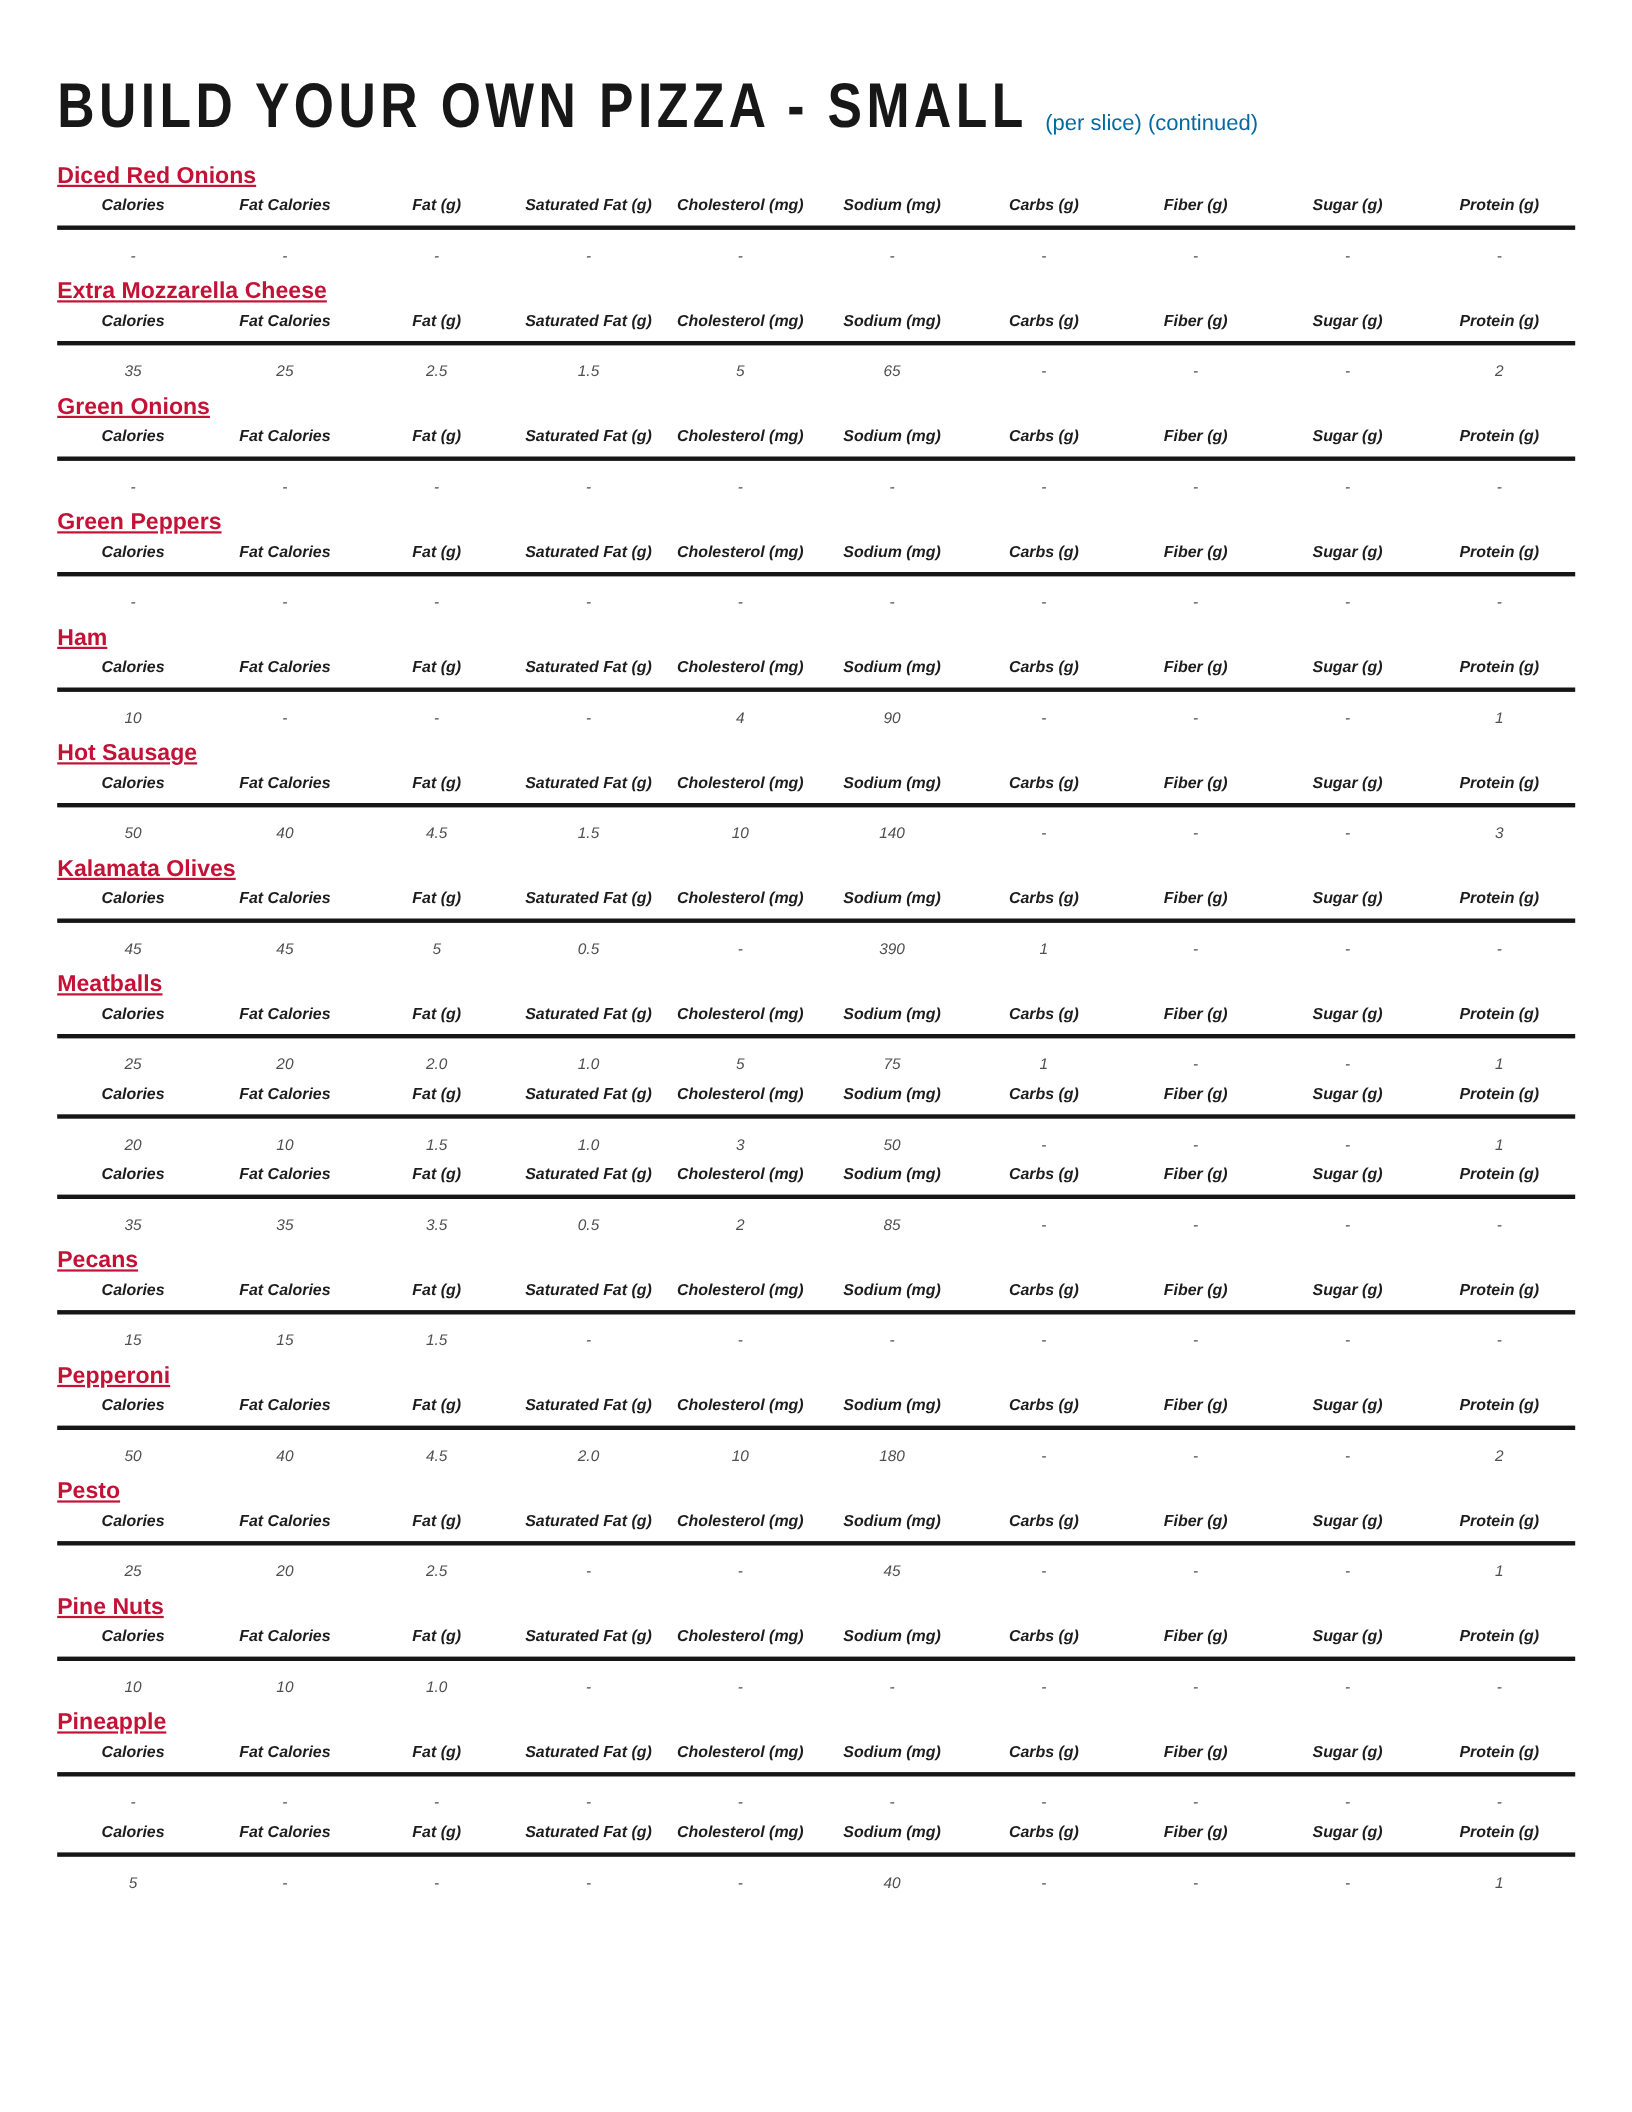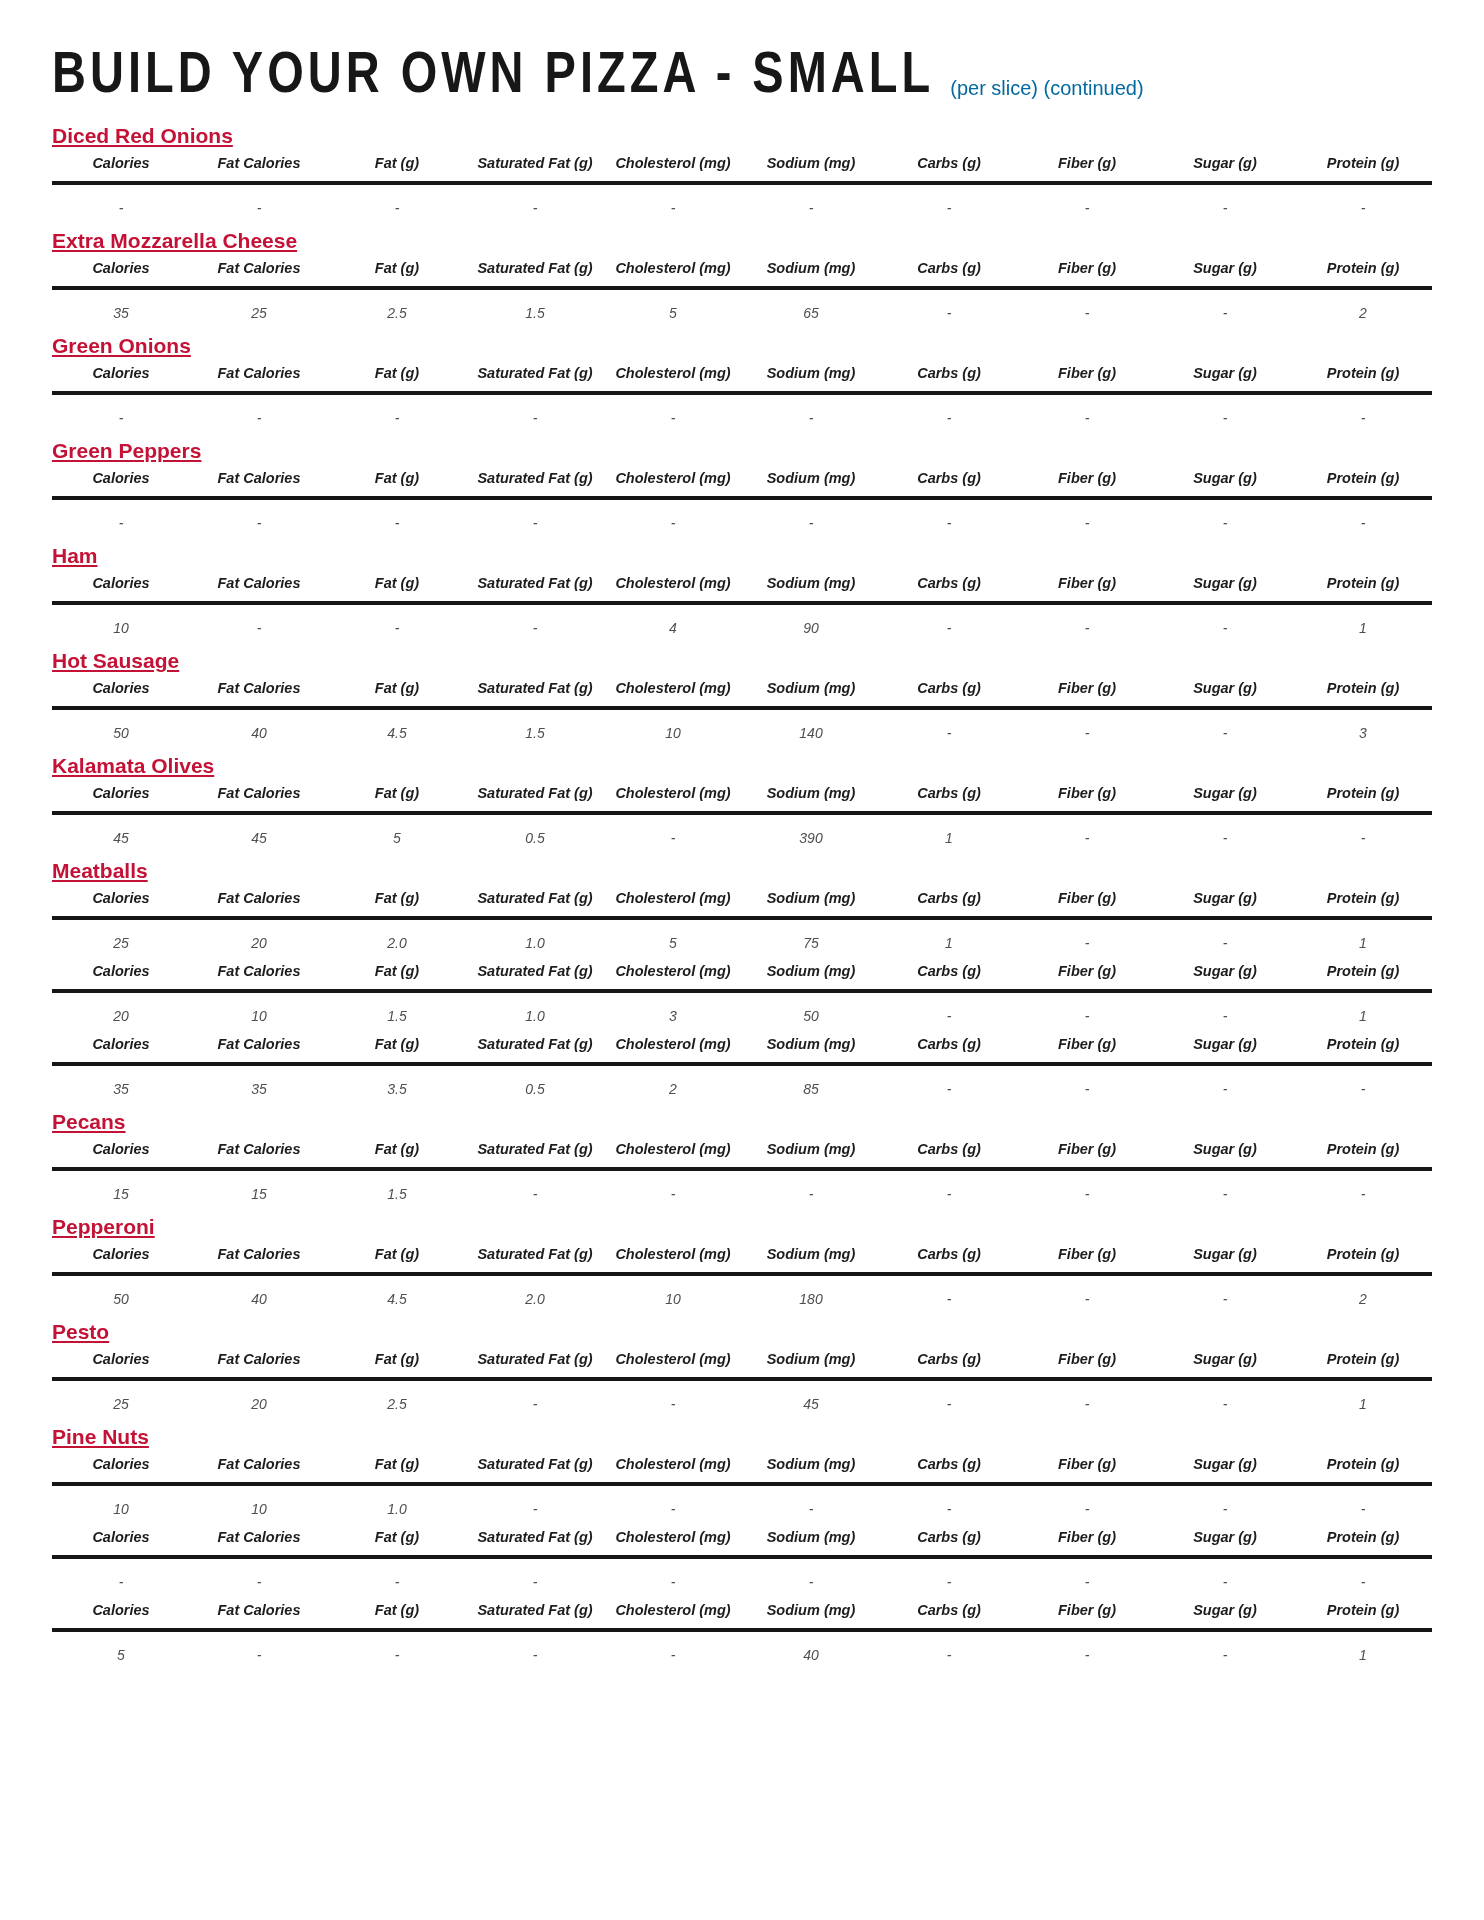--- a/index.html
+++ b/index.html
@@ -8,21 +8,21 @@
     --val:#4f4f4f;
     --head:#1d1d1d;
   }
   *{box-sizing:border-box;margin:0;padding:0;}
   html,body{background:#ffffff;}
   body{
     width:1484px;height:1920px;overflow:hidden;
     font-family:"Liberation Sans",sans-serif;
     color:#1d1d1d;
   }
-  .page{padding:50px 52px 0 52px;}
+  .page{padding:74px 52px 0 52px;}
   .title-line{
     display:flex;align-items:flex-end;gap:16px;margin-bottom:18px;
   }
   .page-title{
     font-size:47px;font-weight:bold;letter-spacing:4px;
     transform:scaleY(1.22);transform-origin:left bottom;
     display:inline-block;white-space:nowrap;color:#171717;
   }
   .page-subtitle{
     font-size:20px;color:#0369a1;padding-bottom:5px;white-space:nowrap;
@@ -441,20 +441,21 @@
           <div class="cell val">-</div>
           <div class="cell val">-</div>
           <div class="cell val">-</div>
           <div class="cell val">-</div>
           <div class="cell val">-</div>
           <div class="cell val">-</div>
         </div>
   </div>
 
   <div class="section">
+    <div class="sec-title">Pineapple</div>
     <div class="grid head-row">
           <div class="cell head">Calories</div>
           <div class="cell head">Fat Calories</div>
           <div class="cell head">Fat (g)</div>
           <div class="cell head">Saturated Fat (g)</div>
           <div class="cell head">Cholesterol (mg)</div>
           <div class="cell head">Sodium (mg)</div>
           <div class="cell head">Carbs (g)</div>
           <div class="cell head">Fiber (g)</div>
           <div class="cell head">Sugar (g)</div>

